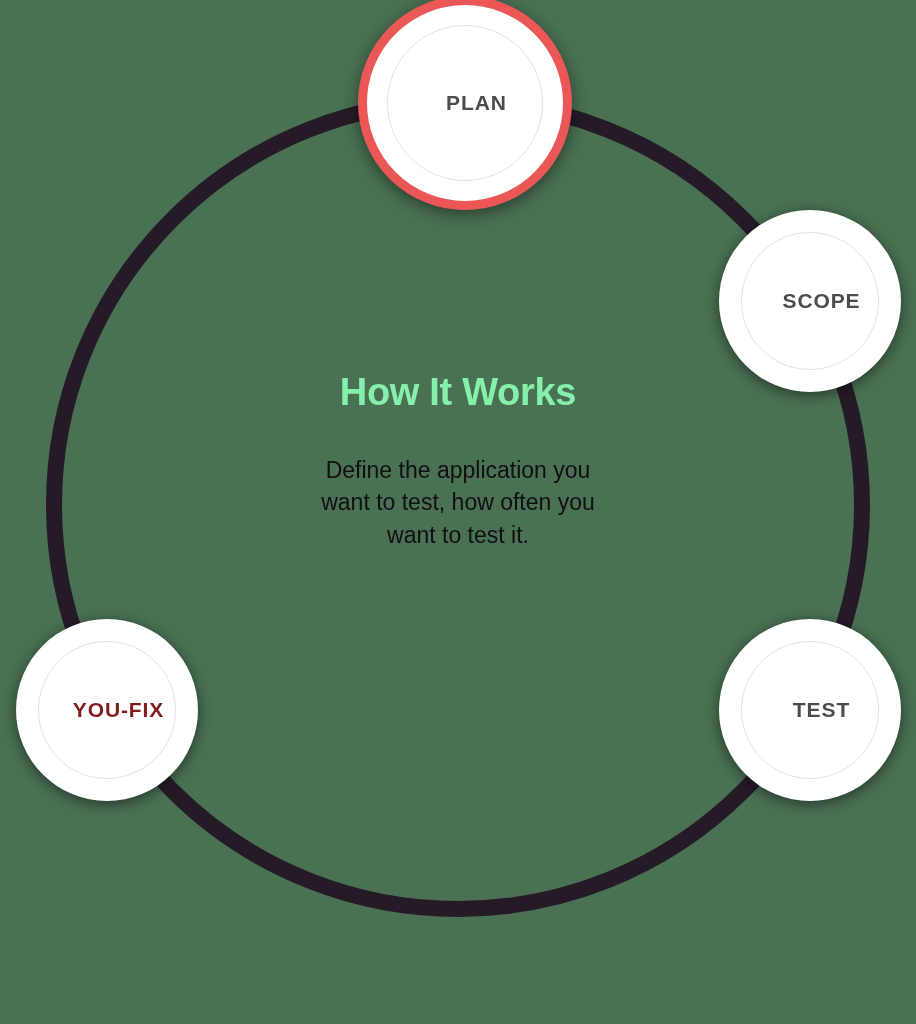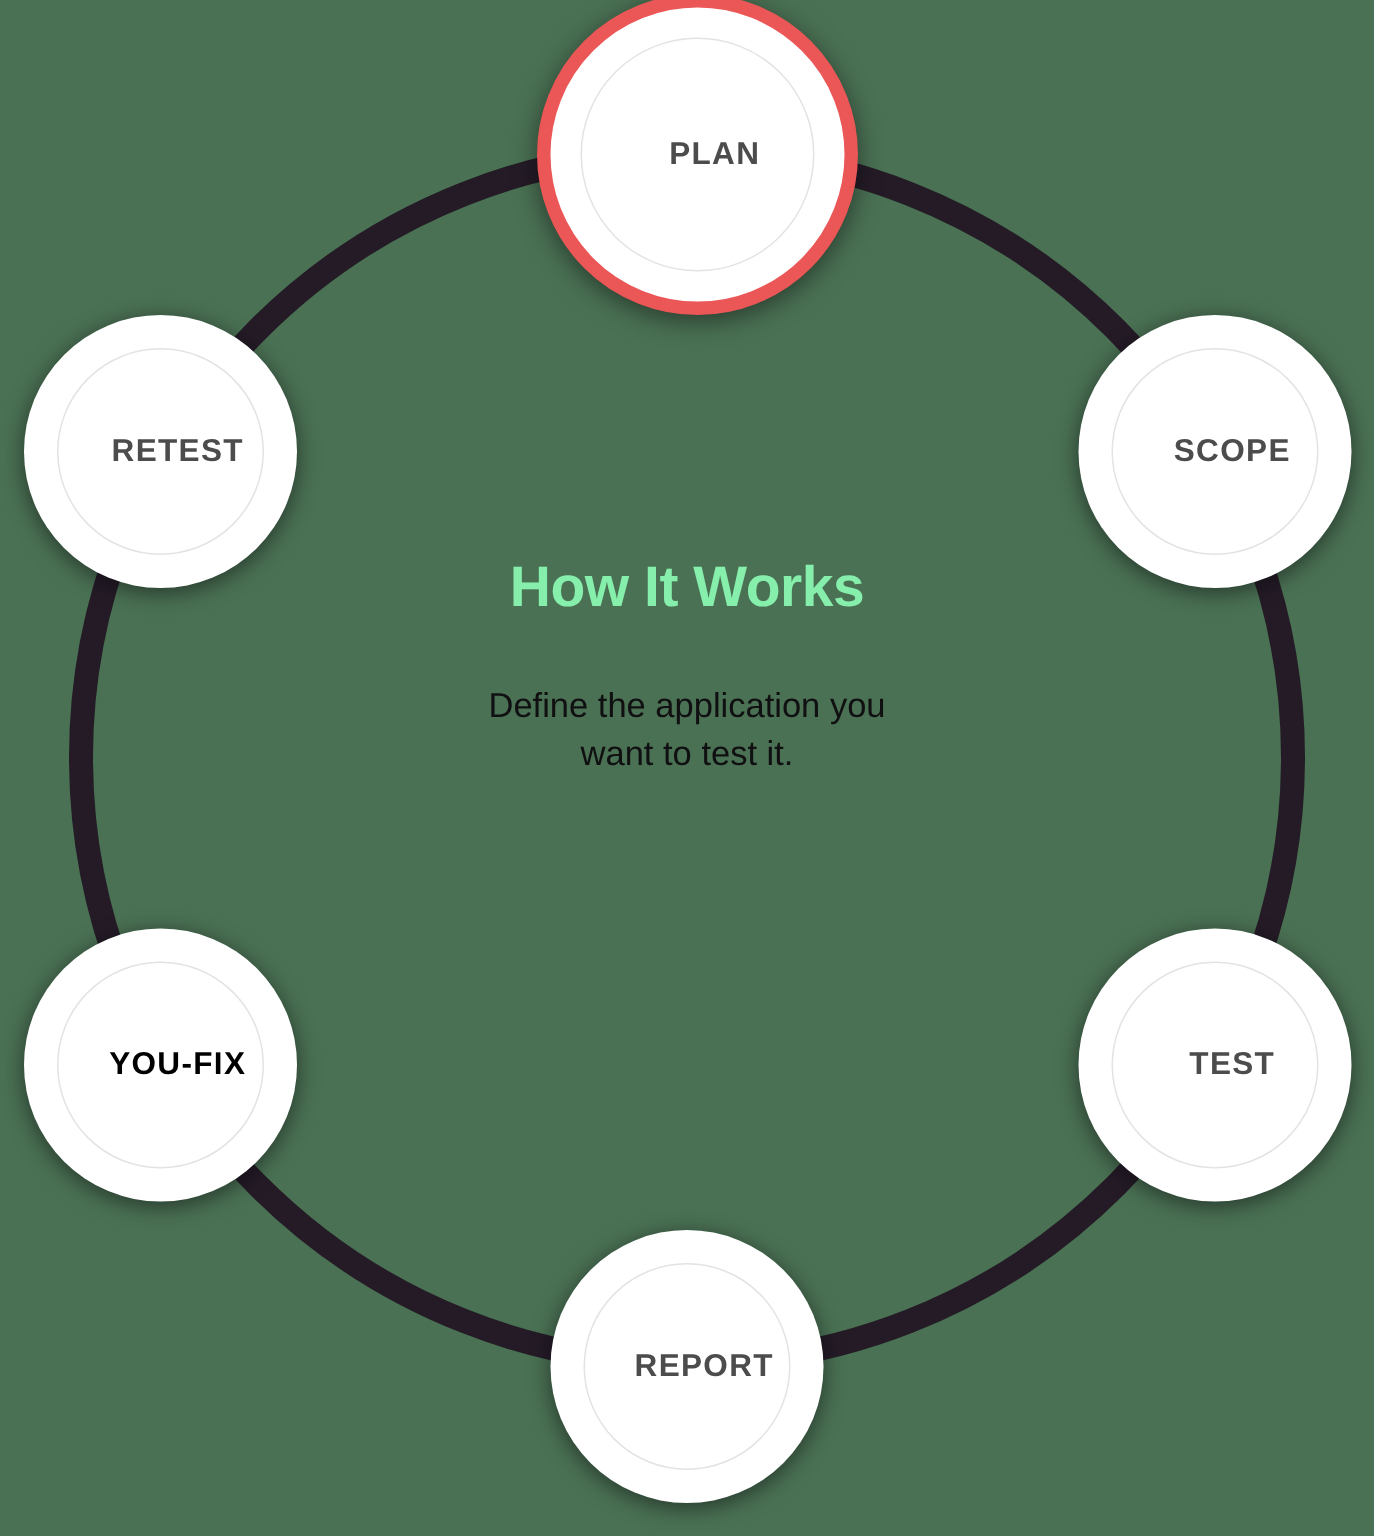--- a/index.html
+++ b/index.html
@@ -125,41 +125,36 @@
 <div id="diagram-root">
 
   <svg class="ring-svg" viewBox="0 0 916 1024" aria-hidden="true">
     <circle cx="458" cy="505" r="404" fill="none" stroke="#241b26" stroke-width="16"></circle>
   </svg>
 
   <div class="center-block">
     <h1 class="center-title" style="color: #86efac;">How It Works</h1>
     <p class="center-desc" style="color: rgb(16, 15, 17);">
       <span style="display: block; margin-top: 40px;">Define the application you</span>
+      <span style="display: block;">want to test, how often you</span>
       <span style="display: block;">want to test it.</span>
     </p>
   </div>
 
   <div class="node node-active" id="node-plan" style="border-color: rgb(235, 87, 87);">
     <span class="node-label" style="color: rgb(76, 76, 76);">PLAN</span>
   </div>
 
   <div class="node node-std" id="node-test">
     <span class="node-label" style="color: rgb(76, 76, 76);">TEST</span>
   </div>
 
   <div class="node node-std" id="node-scope">
     <span class="node-label" style="color: rgb(76, 76, 76);">SCOPE</span>
   </div>
 
-  <div class="node node-std" id="node-report">
-    <span class="node-label" style="color: rgb(76, 76, 76);">REPORT</span>
+
+  <div class="node node-std" id="node-youfix">
+    <span class="node-label" style="color: #7f1d1d;">YOU-FIX</span>
   </div>
 
-  <div class="node node-std" id="node-youfix">
-    <span class="node-label" style="color: #000000;">YOU-FIX</span>
-  </div>
-
-  <div class="node node-std" id="node-retest">
-    <span class="node-label" style="color: rgb(76, 76, 76);">RETEST</span>
-  </div>
 
 </div>
 
 </body></html>

